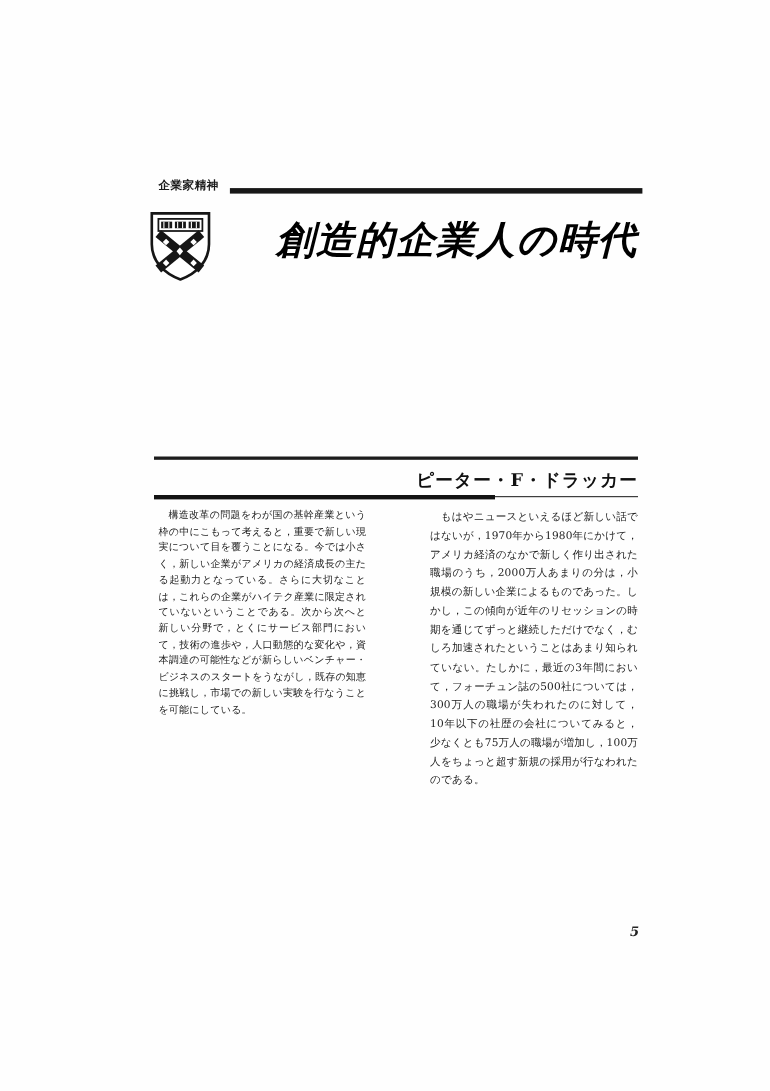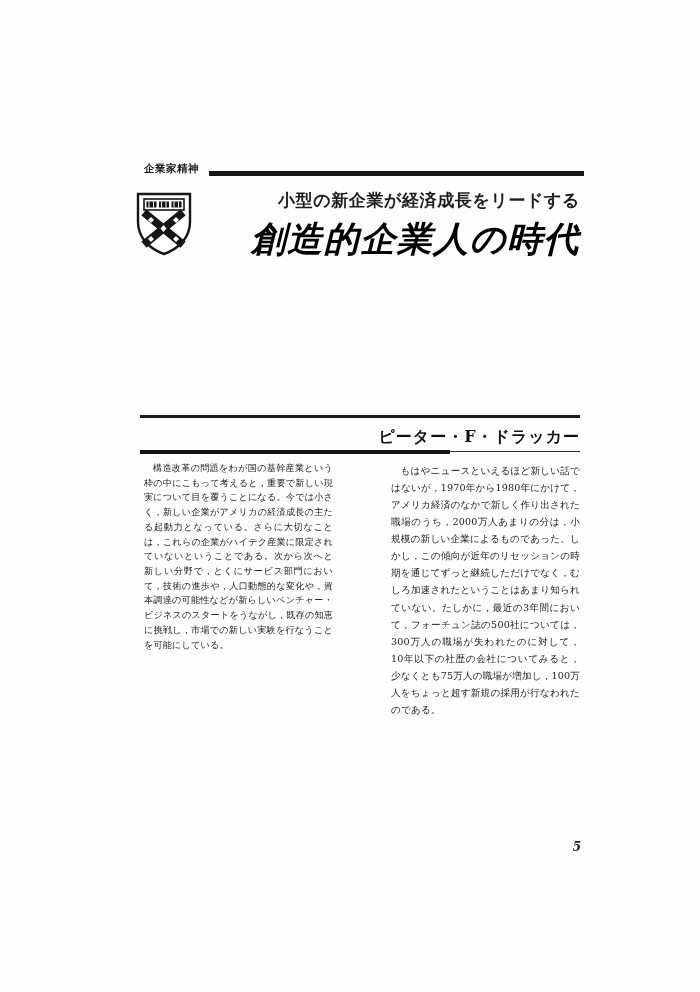--- a/index.html
+++ b/index.html
@@ -215,21 +215,20 @@
         <polygon points="15,25 18,28 15,31 12,28"></polygon>
         <polygon points="40,25 43,28 40,31 37,28"></polygon>
         <polygon points="15,44 18,47 15,50 12,47"></polygon>
         <polygon points="40,44 43,47 40,50 37,47"></polygon>
         <polygon points="27.5,33 30.5,36.5 27.5,40 24.5,36.5"></polygon>
       </g>
     </svg>
   </div>
 
   <div class="title-block">
-    <div class="subtitle">小型の新企業が経済成長をリードする</div>
     <div class="main-title">創造的企業人の時代</div>
   </div>
 
 
   <div class="byline-rule-top"></div>
   <div class="byline">ピーター・F・ドラッカー</div>
   <div class="byline-rule-bottom"></div>
   <div class="byline-rule-bottom-thin"></div>
 
   <div class="columns">

